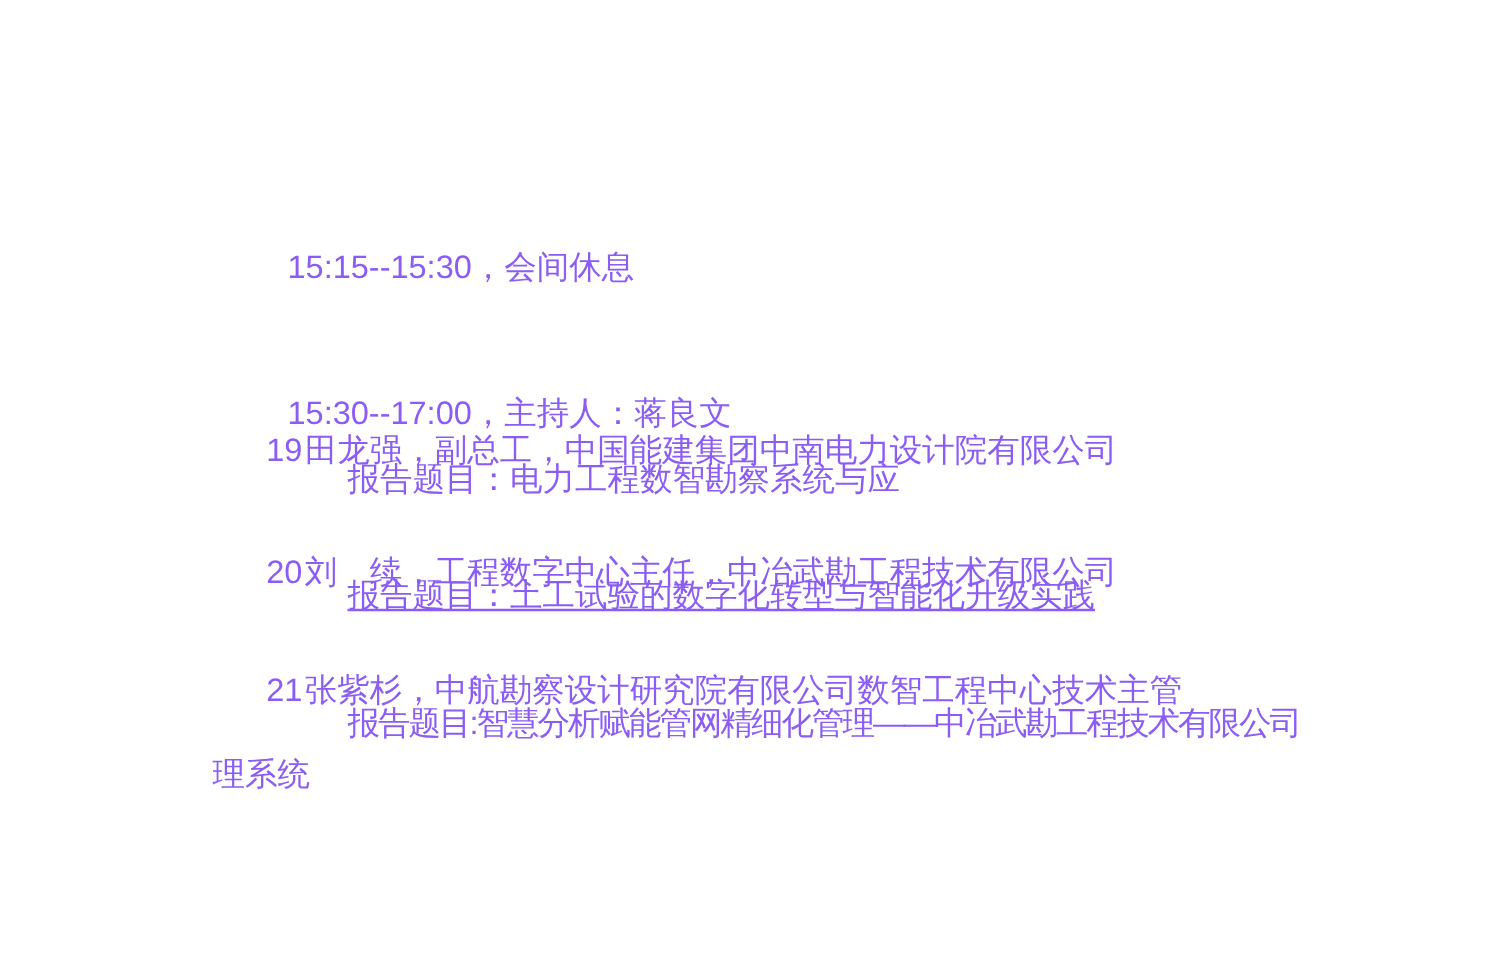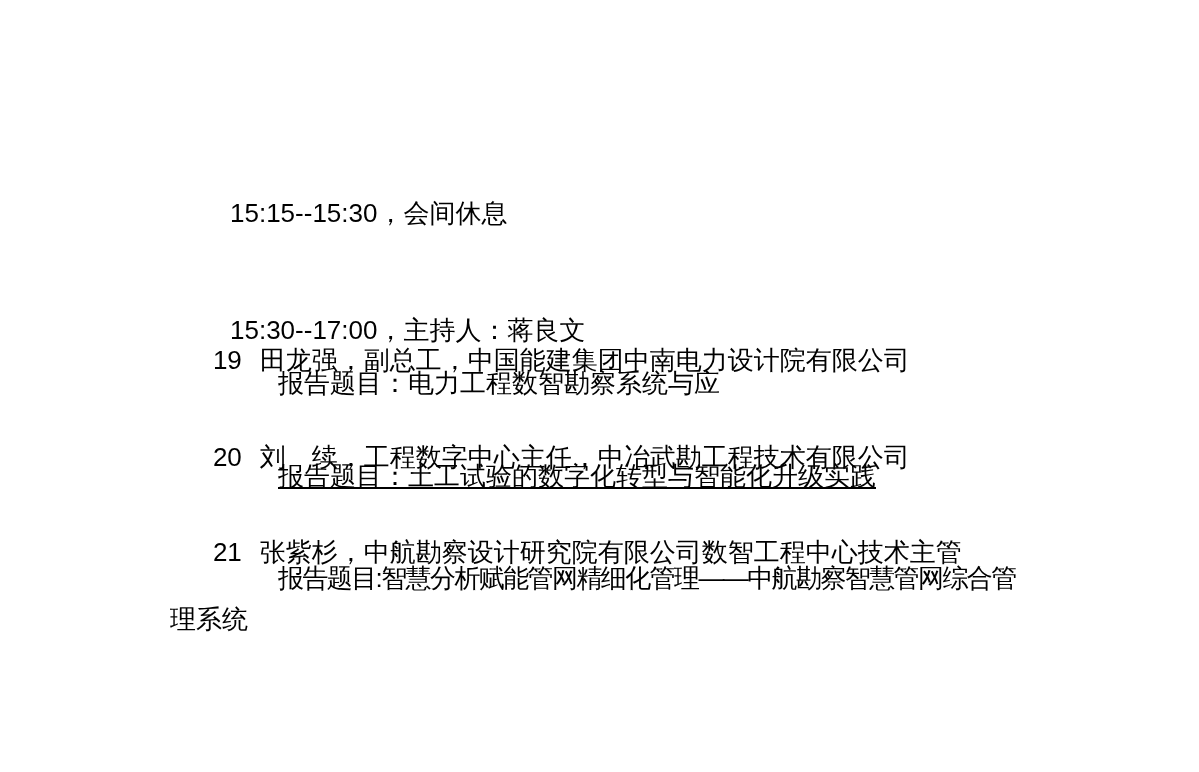--- a/index.html
+++ b/index.html
@@ -10,29 +10,29 @@
   .page {
     position: relative;
     width: 1038px;
     height: 772px;
     background: #ffffff;
     overflow: hidden;
     
     font-family: "Liberation Sans", serif;
     font-size: 26px;
     line-height: 26px;
-    color: #000000;
+    color: #8b5cf6;
   }
   .line {
     position: absolute;
     white-space: pre;
   }
   .line .num {
     display: inline-block;
-    margin-right: 18px;
+    margin-right: 2px;
   }
   .condensed {
     letter-spacing: -1.6px;
   }
 </style>
 </head>
 <body>
 
 <div class="page">
 
@@ -49,18 +49,18 @@
   <div class="line" style="top:418px; left:184px;text-align:center;">
     <span class="num">20</span><span>刘　续，工程数字中心主任，中冶武勘工程技术有限公司</span>
   </div>
 
   <div class="line" style="top:463px; left:278px;text-decoration:underline;">报告题目：土工试验的数字化转型与智能化升级实践</div>
 
   <div class="line" style="top:513px; left:184px;">
     <span class="num">21</span><span>张紫杉，中航勘察设计研究院有限公司数智工程中心技术主管</span>
   </div>
 
-  <div class="line condensed" style="top:565px; left:278px;">报告题目:智慧分析赋能管网精细化管理——中航勘察智慧管网综合管</div>
+  <div class="line condensed" style="top:565px; left:278px;">报告题目:智慧分析赋能管网精细化管理——中冶武勘工程技术有限公司</div>
 
   <div class="line" style="top:606px; left:170px;">理系统</div>
 
 
 </div>
 
 </body></html>

